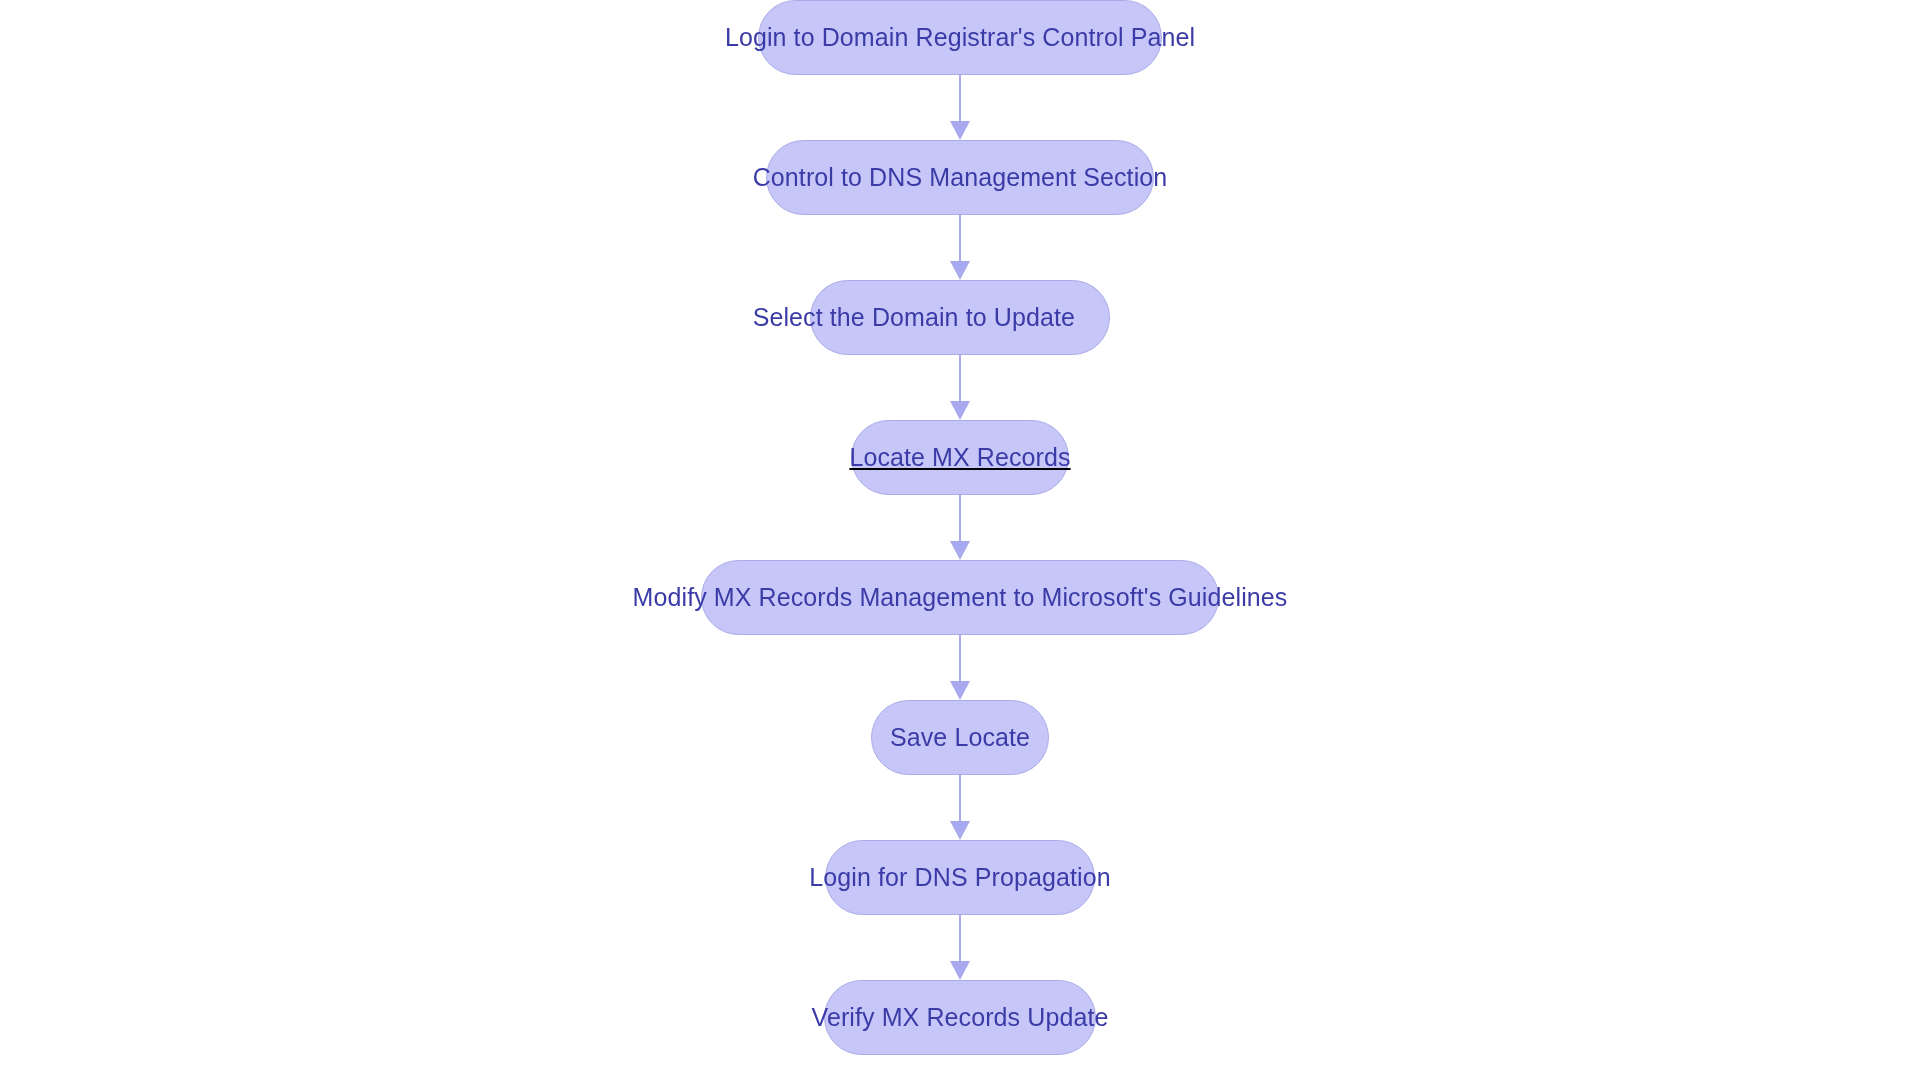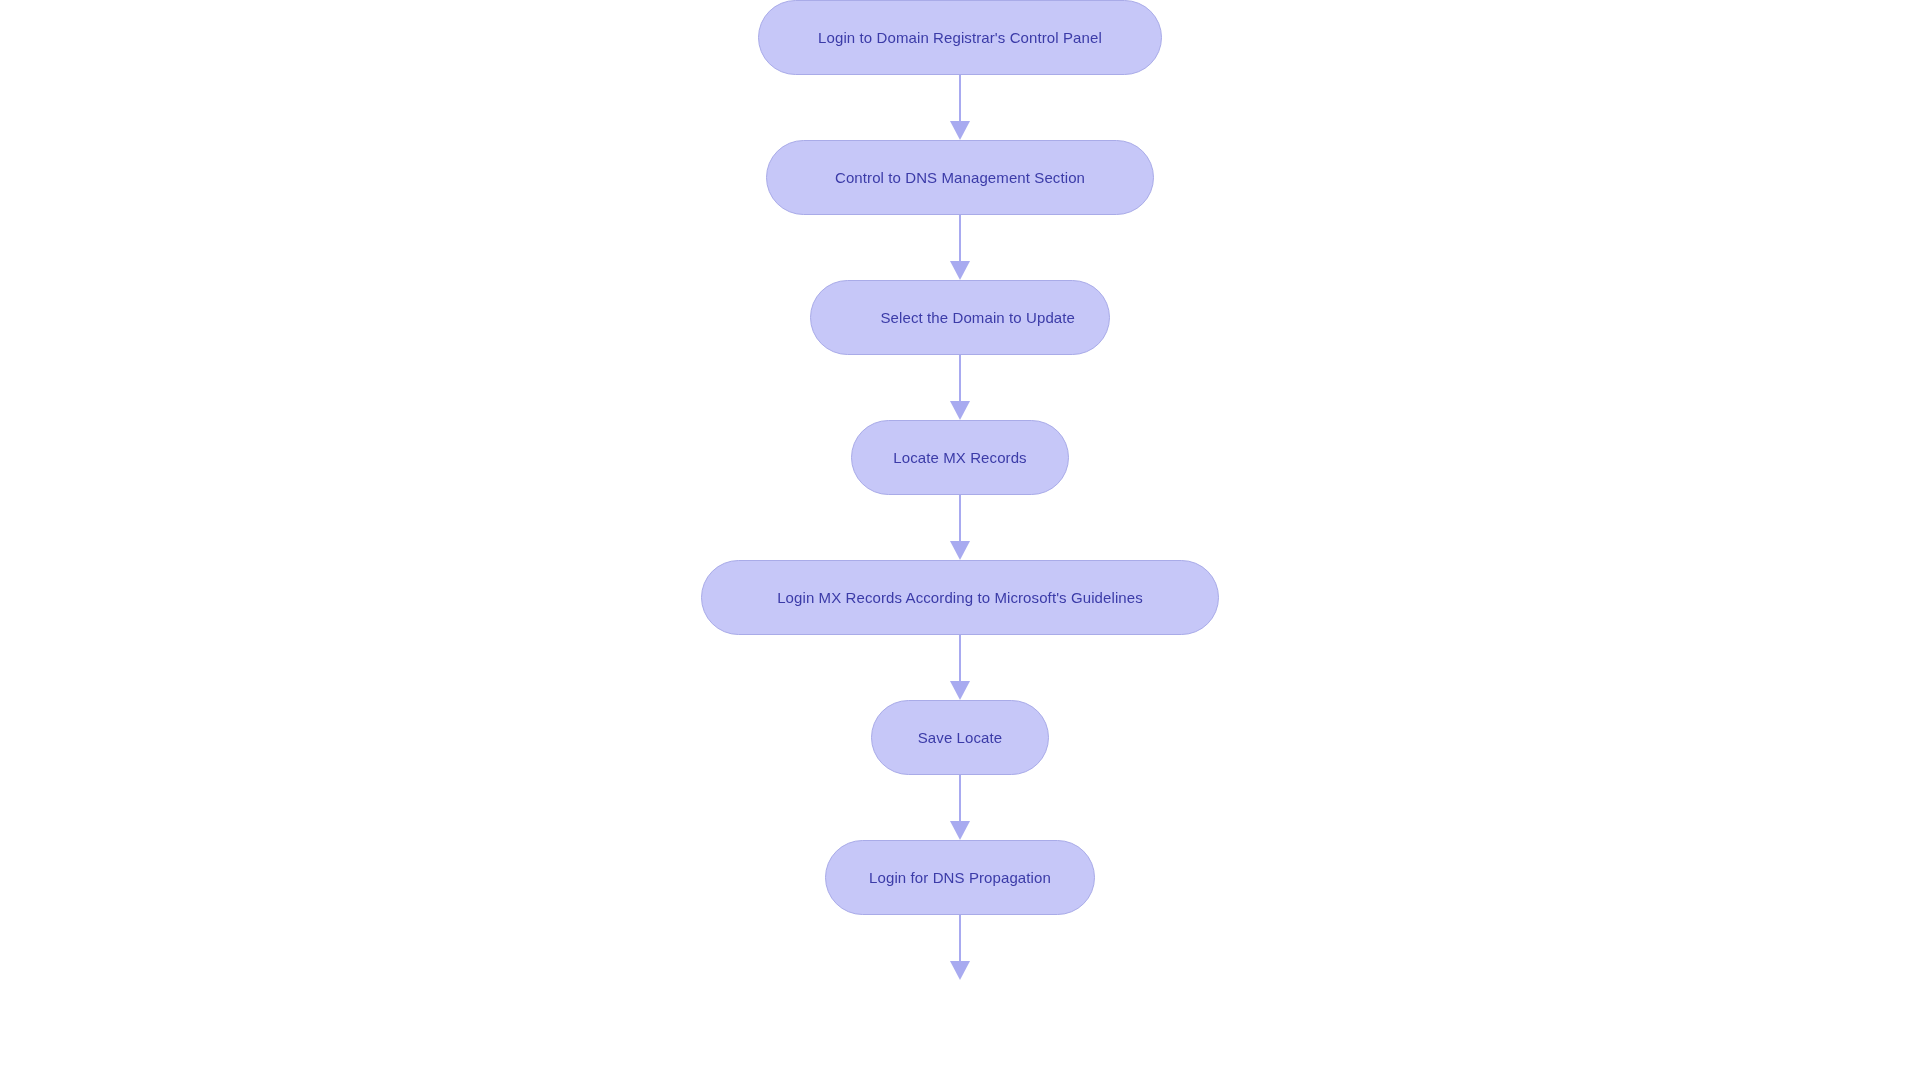--- a/index.html
+++ b/index.html
@@ -40,21 +40,21 @@
     border-radius: 38px;
     background: #c6c7f8;
     border: 1px solid #a9abe8;
     display: flex;
     align-items: center;
     justify-content: center;
     flex: 0 0 auto;
   }
 
   .node-label {
-    font-size: 15px;
+    font-size: 25px;
     line-height: 1;
     color: #3b3ba8;
     letter-spacing: 0.1px;
     white-space: nowrap;
     padding: 0 34px;
     font-weight: 400;
   }
 
   .connector {
     position: relative;
@@ -80,21 +80,21 @@
     height: 0;
     border-left: 10px solid transparent;
     border-right: 10px solid transparent;
     border-top: 19px solid #a8aaf0;
   }
 
   
   .w-login     { width: 404px; }
   .w-navigate  { width: 388px; }
   .w-select    { width: 300px; justify-content: flex-end; }
-  .w-locate    { width: 218px; }
+  .w-locate    { width: 218px; text-decoration: underline; }
   .w-modify    { width: 518px; }
   .w-save      { width: 178px; }
   .w-wait      { width: 270px; }
   .w-verify    { width: 272px; }
 </style>
 </head>
 <body>
 
 <div id="flowchart-canvas">
   <div class="flow-column">
@@ -129,21 +129,21 @@
     <div class="node w-locate">
       <span class="node-label">Locate MX Records</span>
     </div>
 
     <div class="connector">
       <span class="line"></span>
       <span class="head"></span>
     </div>
 
     <div class="node w-modify">
-      <span class="node-label">Login MX Records According to Microsoft's Guidelines</span>
+      <span class="node-label">Modify MX Records Management to Microsoft's Guidelines</span>
     </div>
 
     <div class="connector">
       <span class="line"></span>
       <span class="head"></span>
     </div>
 
     <div class="node w-save">
       <span class="node-label">Save Locate</span>
     </div>
@@ -155,15 +155,18 @@
 
     <div class="node w-wait">
       <span class="node-label">Login for DNS Propagation</span>
     </div>
 
     <div class="connector">
       <span class="line"></span>
       <span class="head"></span>
     </div>
 
+    <div class="node w-verify">
+      <span class="node-label">Verify MX Records Update</span>
+    </div>
 
   </div>
 </div>
 
 </body></html>

